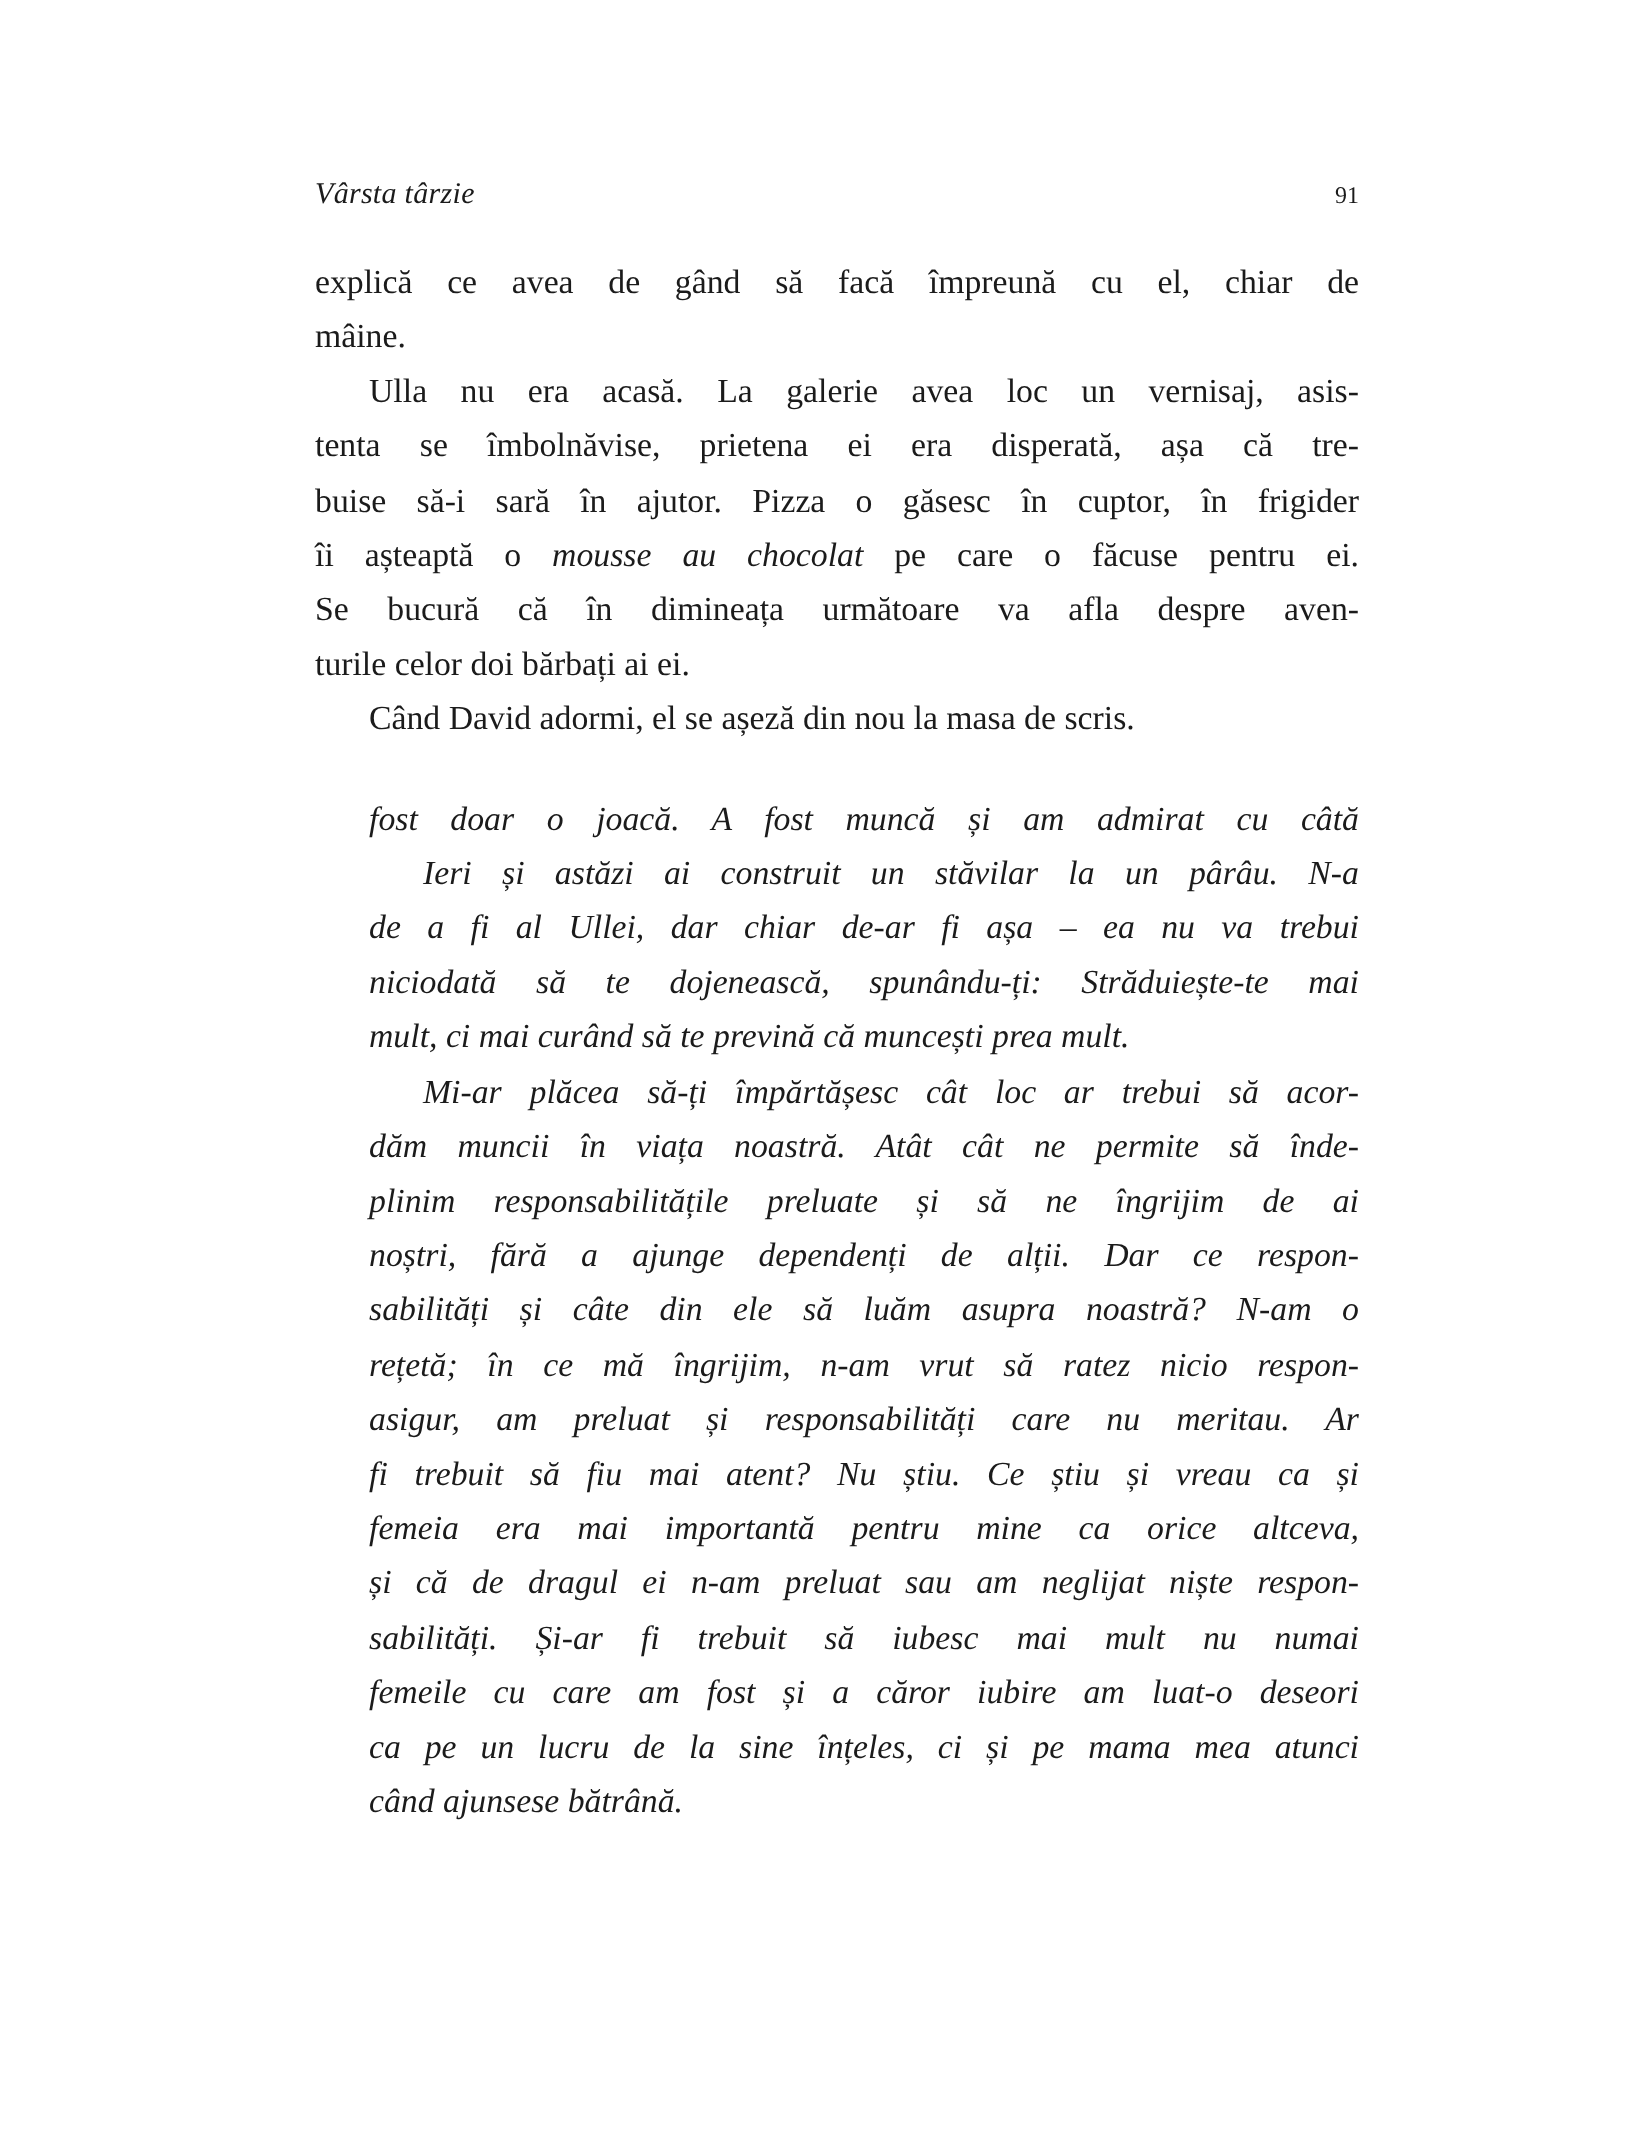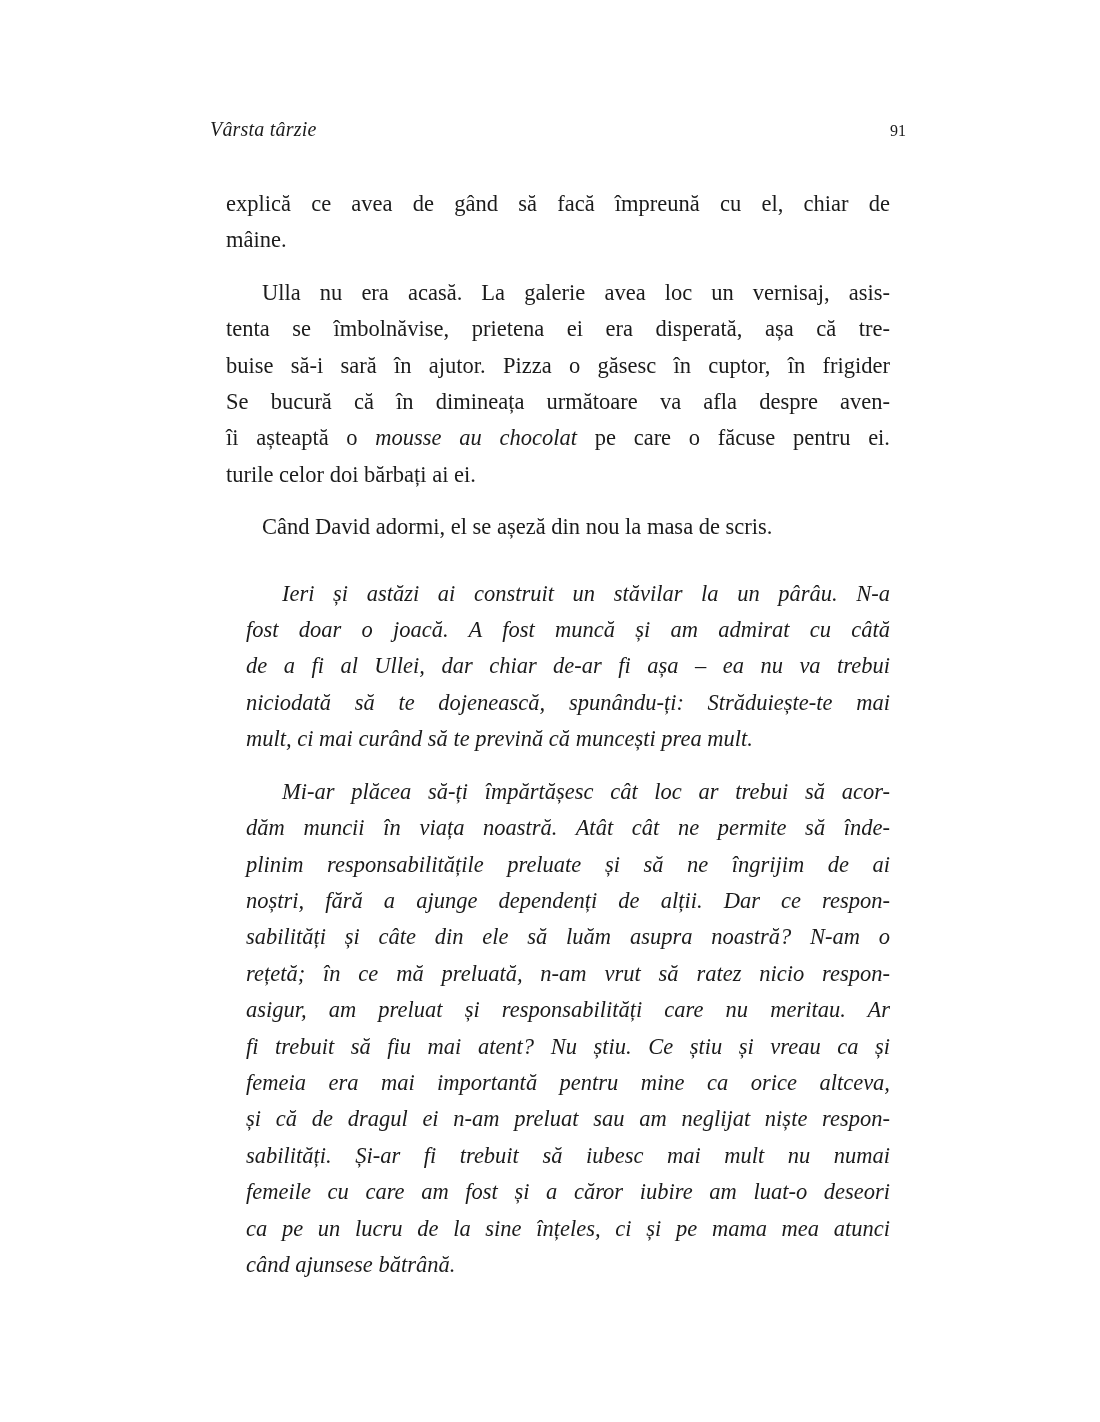--- a/index.html
+++ b/index.html
@@ -35,21 +35,21 @@
     font-size: 16px;
   }
   .text-block {
     position: absolute;
     top: 170px;
     left: 210px;
     width: 696px;
     font-size: 22.5px;
     line-height: 36.4px;
   }
-  .para { margin: 16px; }
+  .para { margin: 0; }
   .para.letter {
     margin-left: 36px;
     font-style: italic;
   }
   .para.gap { margin-top: 30px; }
   .line {
     text-align: justify;
     text-align-last: justify;
     white-space: normal;
   }
@@ -67,41 +67,41 @@
   </div>
   <div class="text-block">
       <div class="para body">
         <div class="line first">explică ce avea de gând să facă împreună cu el, chiar de</div>
         <div class="line last">mâine.</div>
       </div>
       <div class="para body indent">
         <div class="line first">Ulla nu era acasă. La galerie avea loc un vernisaj, asis-</div>
         <div class="line">tenta se îmbolnăvise, prietena ei era disperată, așa că tre-</div>
         <div class="line">buise să-i sară în ajutor. Pizza o găsesc în cuptor, în frigider</div>
+        <div class="line"><span>îi așteaptă o </span><span class="it">mousse au chocolat</span><span> pe care o făcuse pentru ei.</span></div>
         <div class="line">Se bucură că în dimineața următoare va afla despre aven-</div>
-        <div class="line"><span>îi așteaptă o </span><span class="it">mousse au chocolat</span><span> pe care o făcuse pentru ei.</span></div>
         <div class="line last">turile celor doi bărbați ai ei.</div>
       </div>
       <div class="para body indent">
         <div class="line first last">Când David adormi, el se așeză din nou la masa de scris.</div>
       </div>
       <div class="para letter indent gap">
+        <div class="line">fost doar o joacă. A fost muncă și am admirat cu câtă</div>
         <div class="line first">Ieri și astăzi ai construit un stăvilar la un pârâu. N-a</div>
-        <div class="line">fost doar o joacă. A fost muncă și am admirat cu câtă</div>
         <div class="line">de a fi al Ullei, dar chiar de-ar fi așa – ea nu va trebui</div>
         <div class="line">niciodată să te dojenească, spunându-ți: Străduiește-te mai</div>
         <div class="line last">mult, ci mai curând să te prevină că muncești prea mult.</div>
       </div>
       <div class="para letter indent">
         <div class="line first">Mi-ar plăcea să-ți împărtășesc cât loc ar trebui să acor-</div>
         <div class="line">dăm muncii în viața noastră. Atât cât ne permite să înde-</div>
         <div class="line">plinim responsabilitățile preluate și să ne îngrijim de ai</div>
         <div class="line">noștri, fără a ajunge dependenți de alții. Dar ce respon-</div>
         <div class="line">sabilități și câte din ele să luăm asupra noastră? N-am o</div>
-        <div class="line">rețetă; în ce mă preluată, n-am vrut să ratez nicio respon-</div>
+        <div class="line">rețetă; în ce mă îngrijim, n-am vrut să ratez nicio respon-</div>
         <div class="line">asigur, am preluat și responsabilități care nu meritau. Ar</div>
         <div class="line">fi trebuit să fiu mai atent? Nu știu. Ce știu și vreau ca și</div>
         <div class="line">femeia era mai importantă pentru mine ca orice altceva,</div>
         <div class="line">și că de dragul ei n-am preluat sau am neglijat niște respon-</div>
         <div class="line">sabilități. Și-ar fi trebuit să iubesc mai mult nu numai</div>
         <div class="line">femeile cu care am fost și a căror iubire am luat-o deseori</div>
         <div class="line">ca pe un lucru de la sine înțeles, ci și pe mama mea atunci</div>
         <div class="line last">când ajunsese bătrână.</div>
       </div>
     </div>

